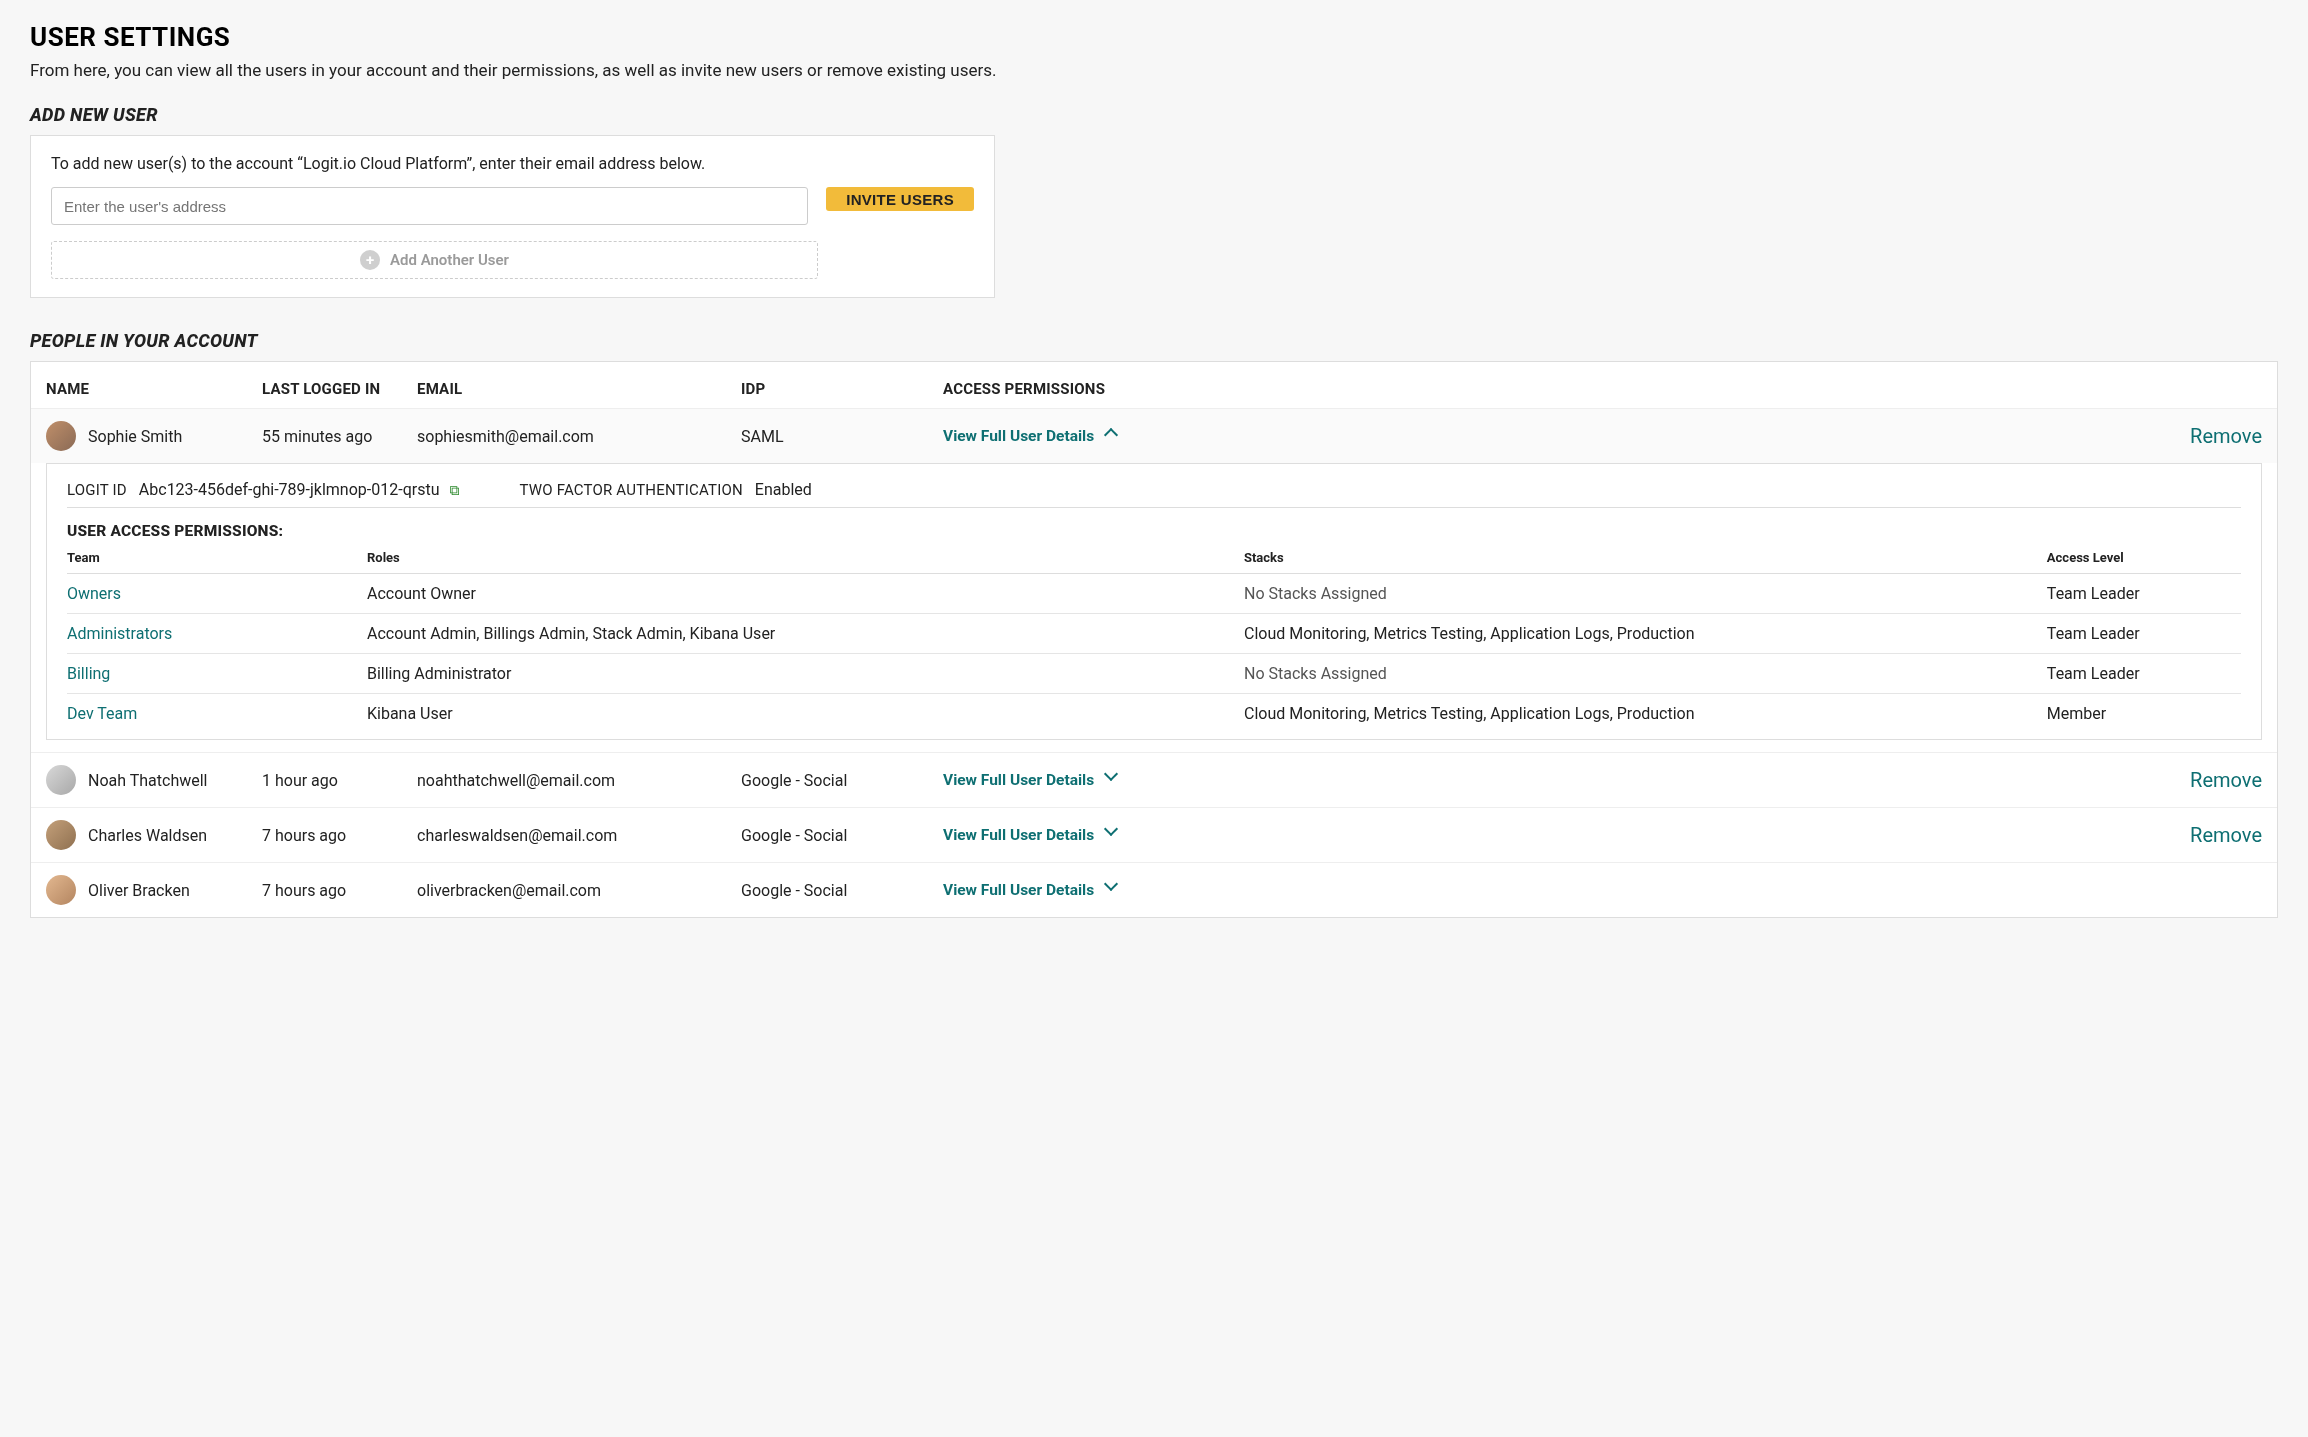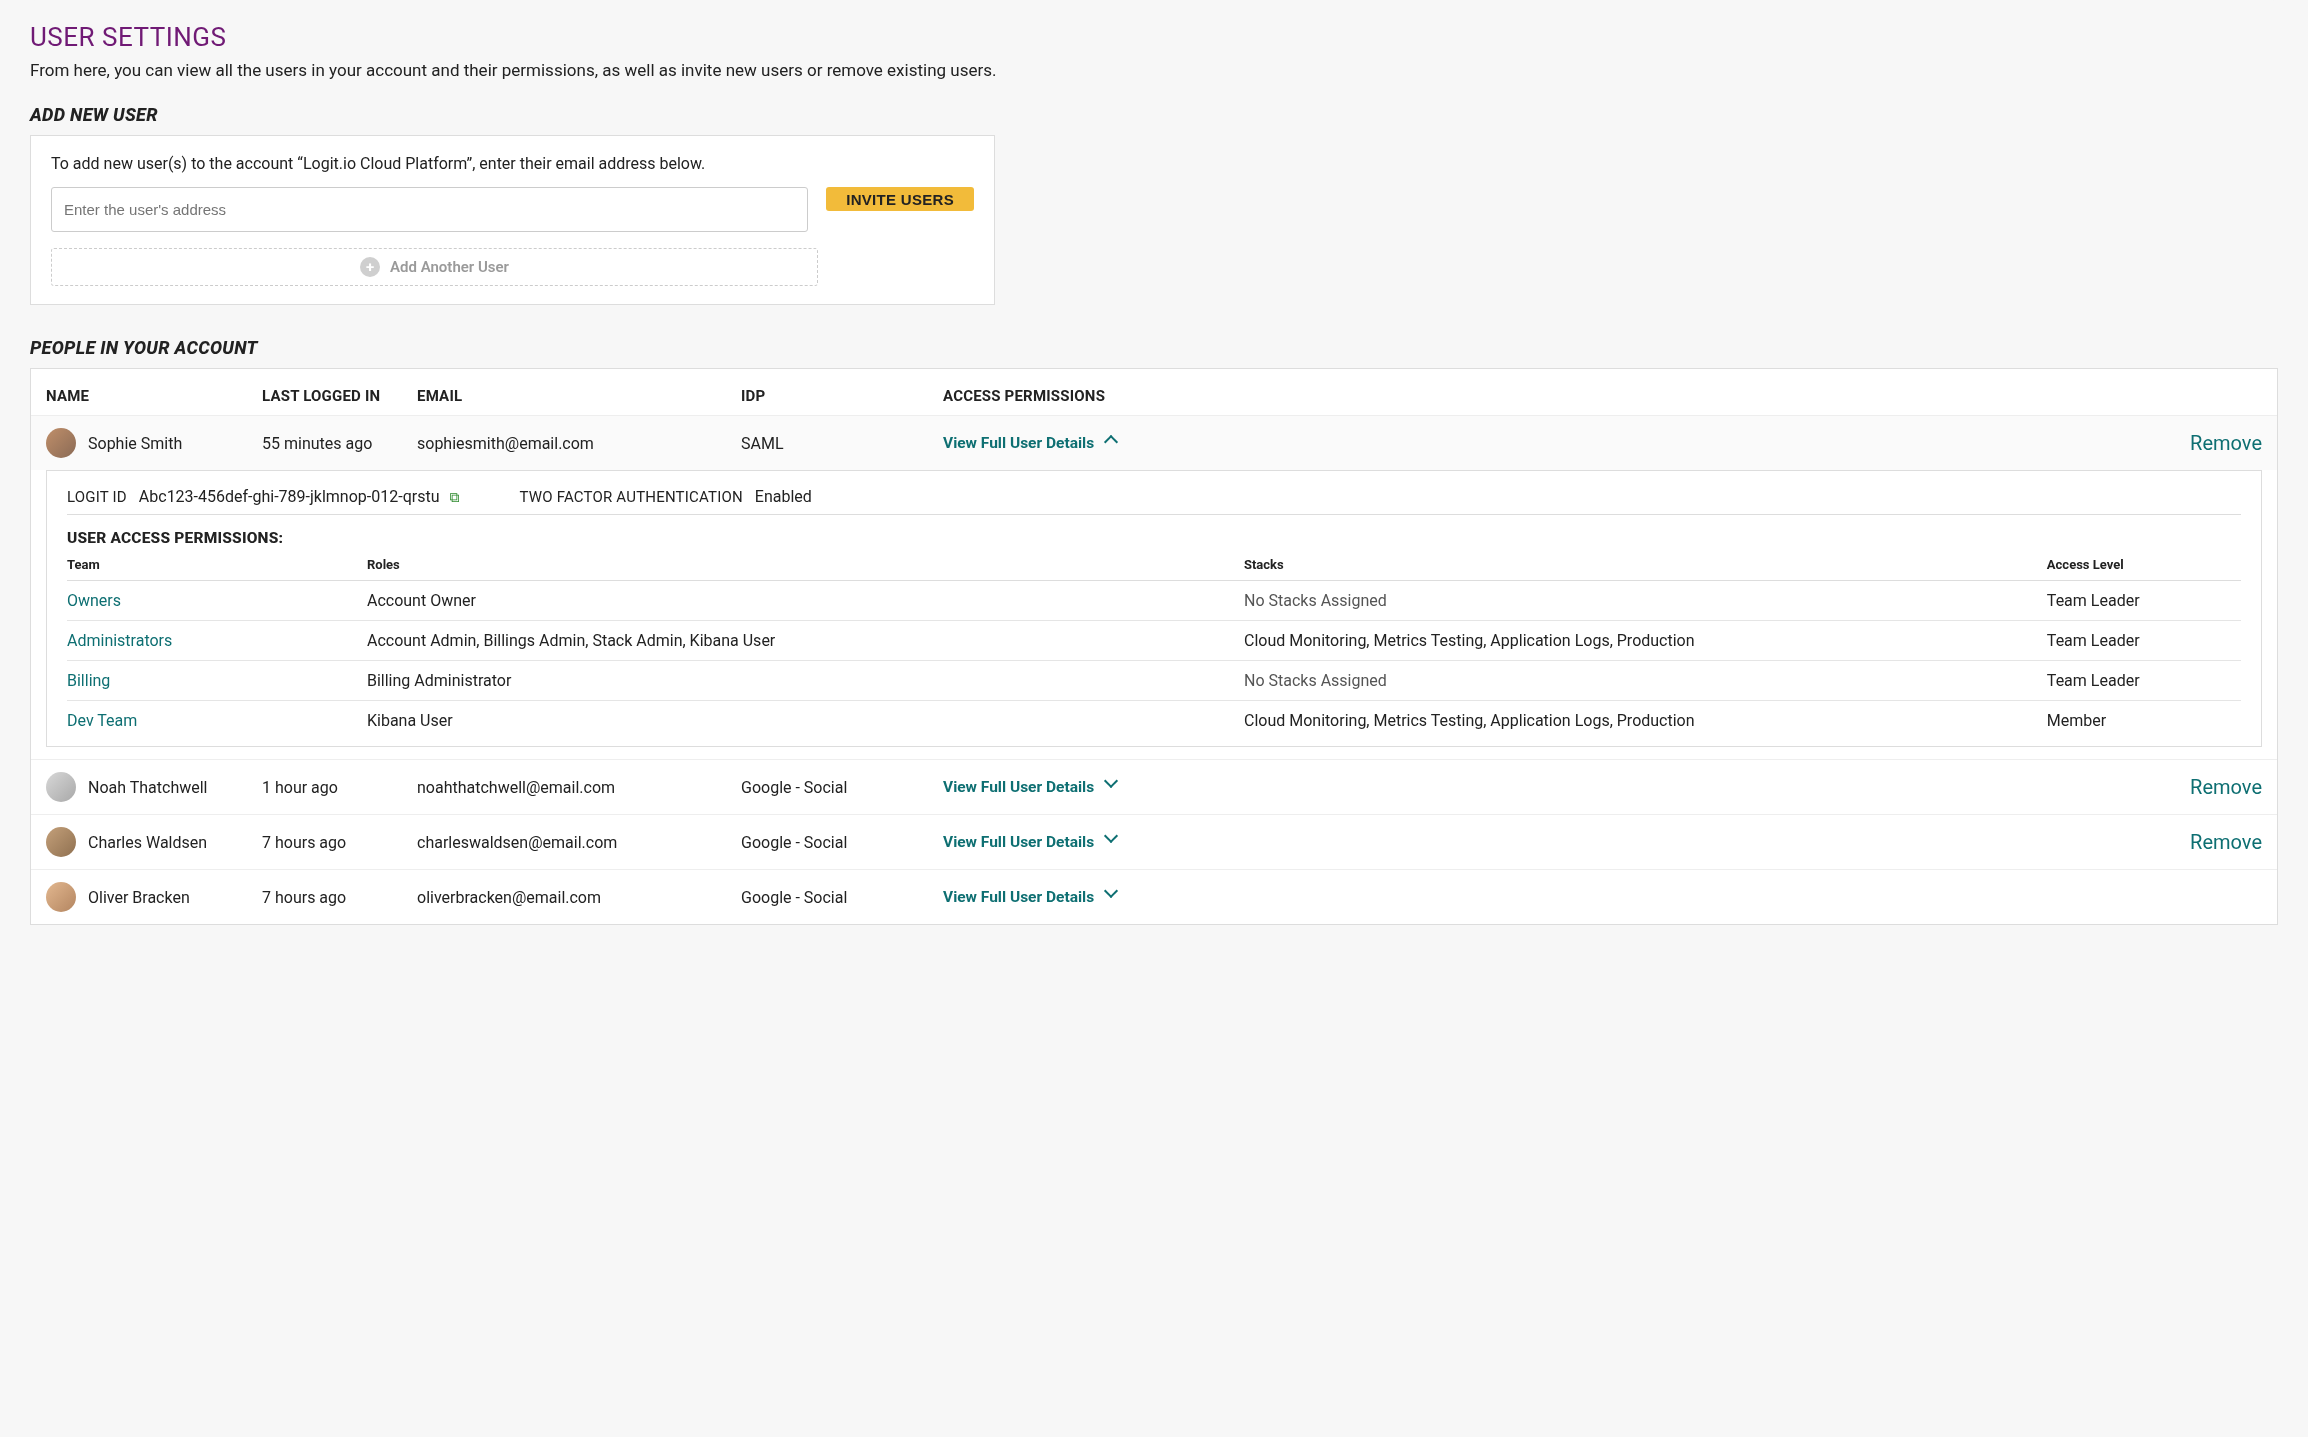--- a/index.html
+++ b/index.html
@@ -5,24 +5,24 @@
   * { box-sizing: border-box; margin: 0; padding: 0; }
   body {
     font-family: -apple-system, BlinkMacSystemFont, "Segoe UI", Roboto, "Helvetica Neue", Arial, sans-serif;
     background: #f7f7f7;
     color: #222;
     padding: 0 30px;
   }
   .container { background: #f7f7f7; border-radius: 8px; padding: 22px 0 0 0;}
   h1.page-title {
     font-size: 26px;
-    font-weight: 400;
+    font-weight: 700;
     letter-spacing: 0.5px;
     margin-bottom: 8px;
-    color: #701a75;
+    color: #000000;
   }
   .page-desc {
     font-size: 17px;
     color: #222;
     margin-bottom: 24px;
   }
   h2.section-title {
     font-size: 18px;
     font-weight: 800;
     letter-spacing: 0.3px;
@@ -33,21 +33,21 @@
     border: 1px solid #ddd;
     background: #fff;
     padding: 18px 20px 18px 20px;
     width: 965px;
     margin-bottom: 32px;
   }
   .add-user-desc { font-size: 16px; margin-bottom: 14px; }
   .add-user-row { display: flex; gap: 18px; margin-bottom: 16px;}
   .email-input {
     flex: 1;
-    height: 45px;
+    height: 38px;
     border: 1px solid #ccc;
     border-radius: 3px;
     padding: 16px 12px;
     font-size: 15px;
     color: #1d4ed8;
   }
   .invite-btn {
     background: #f2bb3a;
     border: none;
     color: #222;

